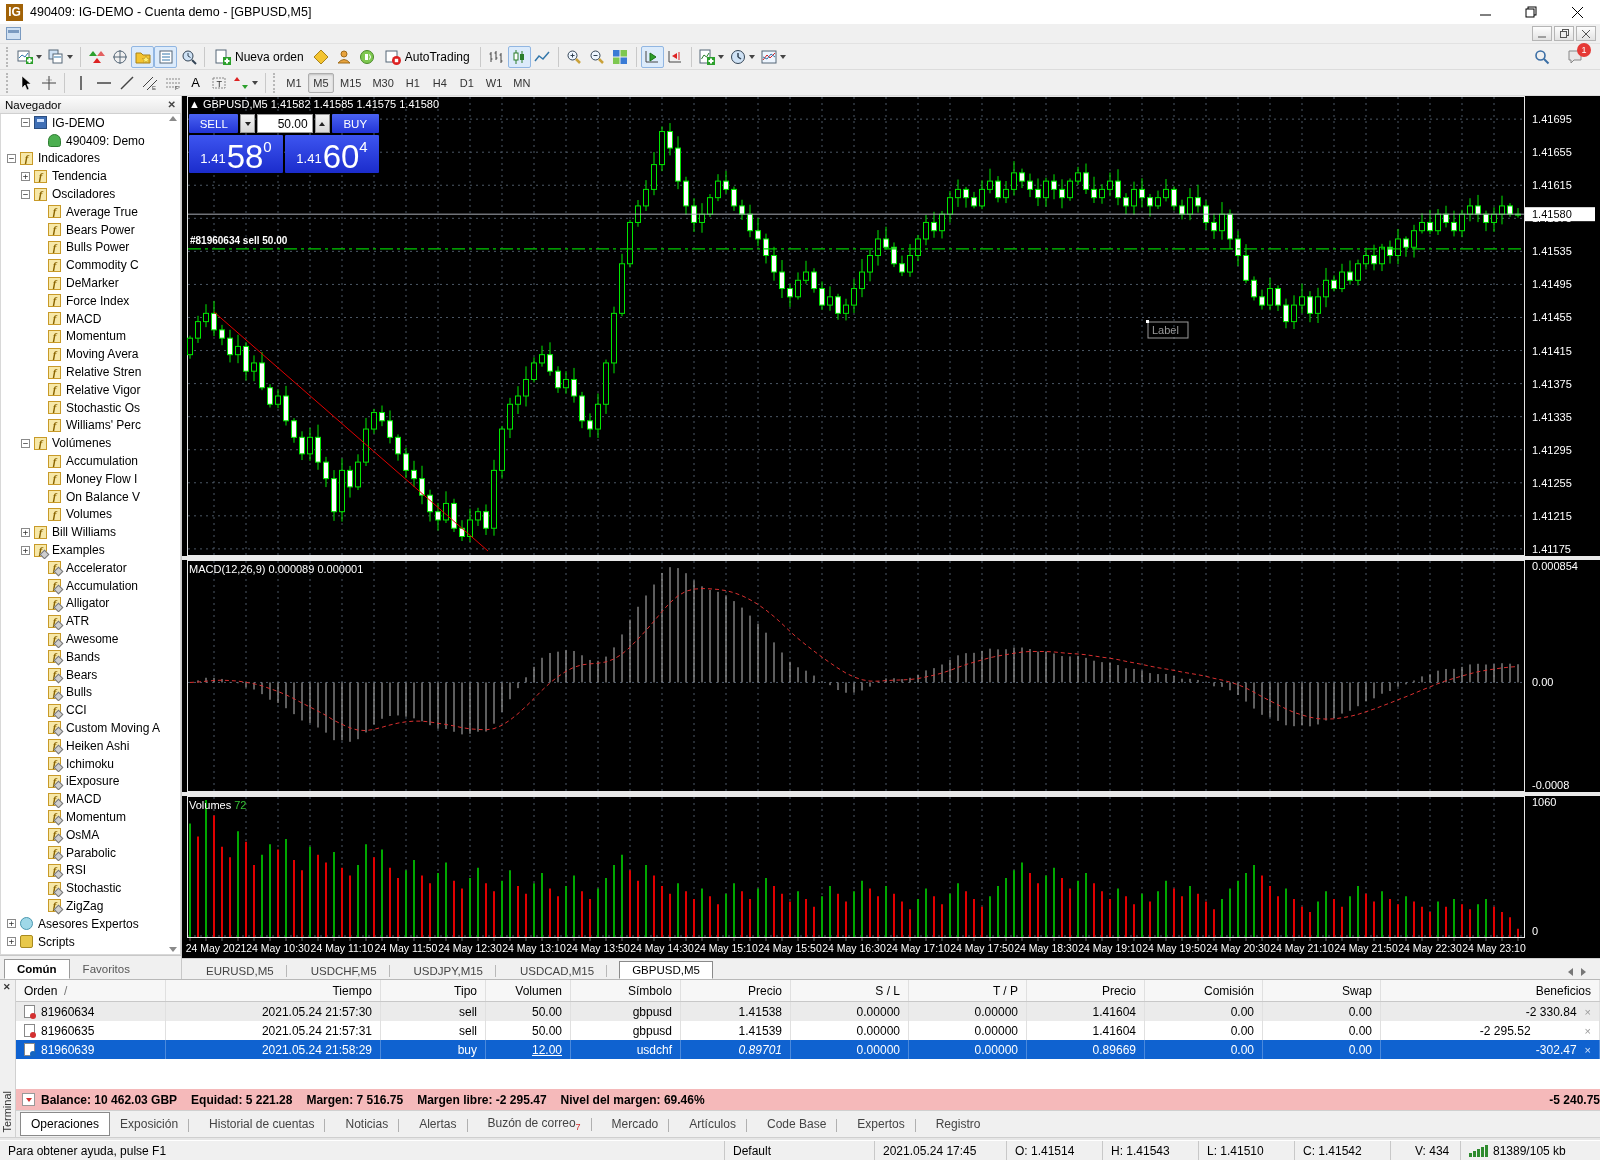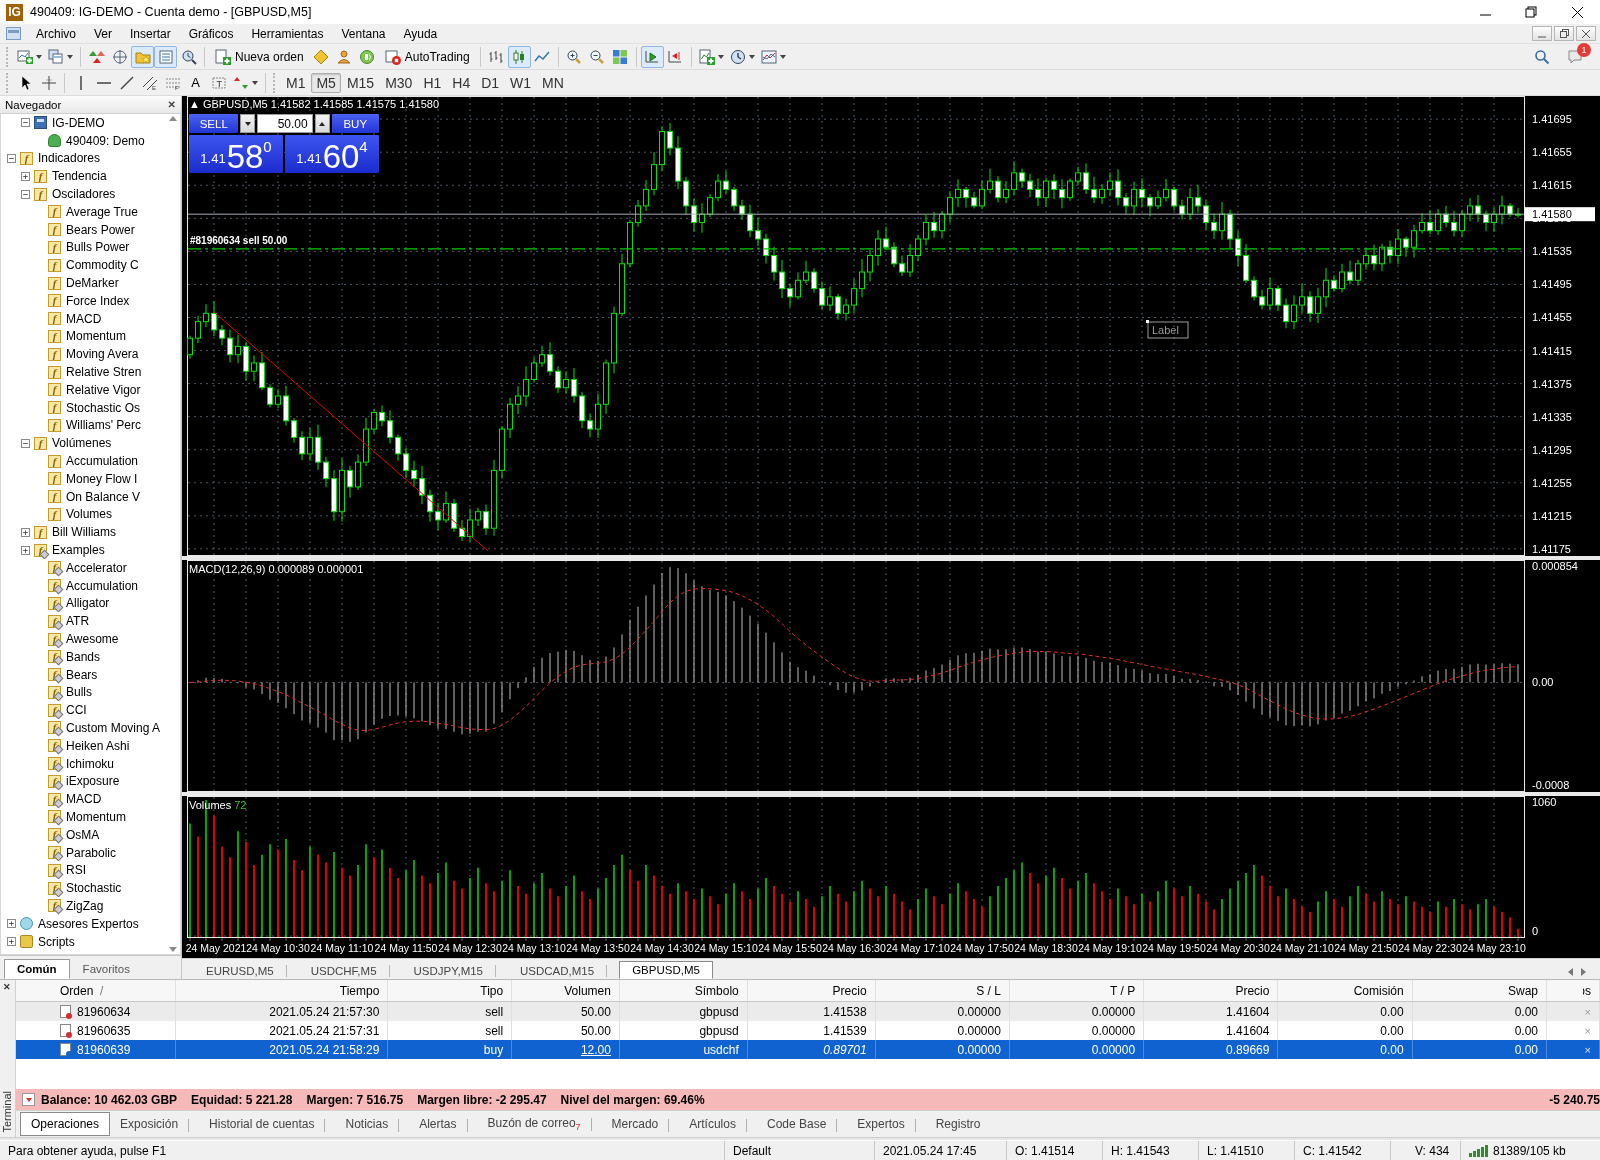--- a/index.html
+++ b/index.html
@@ -27,21 +27,21 @@
   
   .toolbar{height:26px;background:#f0f0f0;display:flex;align-items:center;padding-left:3px;border-bottom:1px solid #dcdcdc;}
   .grip{width:5px;height:20px;border-left:2px dotted #b8b8b8;margin:0 3px;}
   .tbtn{height:22px;min-width:23px;padding:0 2px;display:flex;align-items:center;justify-content:center;
         border:1px solid transparent;border-radius:2px;position:relative;}
   .tbtn.pressed{background:#dcebfb;border-color:#91b6e2;}
   .tbtn.labeled{padding:0 5px;gap:4px;font-size:12px;}
   .tsep{width:1px;height:20px;background:#c9c9c9;margin:0 4px;}
   .drop{width:0;height:0;border-left:3px solid transparent;border-right:3px solid transparent;border-top:4px solid #444;margin-left:3px;}
   .tf-btn{height:20px;min-width:26px;padding:0 4px;display:flex;align-items:center;justify-content:center;
-          font-size:14px;color:#333;border:1px solid transparent;border-radius:2px;}
+          font-size:11px;color:#333;border:1px solid transparent;border-radius:2px;}
   .tf-btn.active{background:#e9e9e9;border-color:#aeaeae;box-shadow:inset 0 1px 2px rgba(0,0,0,.18);}
   .tb-right{margin-left:auto;display:flex;align-items:center;gap:10px;padding-right:14px;}
   .badge{position:absolute;top:-4px;right:-6px;min-width:14px;height:14px;border-radius:7px;background:#e53935;color:#fff;
          font-size:9px;display:flex;align-items:center;justify-content:center;padding:0 3px;}
 
   
   .main{display:flex;height:883px;}
   .navigator{width:182px;flex:none;display:flex;flex-direction:column;border-right:1px solid #c8c8c8;background:#f0f0f0;}
   .nav-head{height:18px;display:flex;align-items:center;padding:0 5px;background:linear-gradient(#fcfcfc,#e8e8e8);
             border-bottom:1px solid #d0d0d0;font-size:11.5px;}
@@ -98,21 +98,21 @@
   .arr-r{width:0;height:0;border-top:4px solid transparent;border-bottom:4px solid transparent;border-left:5px solid #777;}
 
   
   .terminal{height:158px;display:flex;background:#fff;border-top:1px solid #b8b8b8;}
   .term-gutter{width:16px;flex:none;background:#f0f0f0;border-right:1px solid #d0d0d0;position:relative;}
   .term-close{position:absolute;top:2px;left:3px;font-size:9px;font-weight:bold;color:#333;}
   .term-side{position:absolute;bottom:4px;left:1px;writing-mode:vertical-rl;transform:rotate(180deg);font-size:11px;color:#333;}
   .term-body{flex:1;display:flex;flex-direction:column;overflow:hidden;}
   .trow{display:flex;align-items:center;height:19px;flex:none;}
   .thead{height:22px;background:#f7f7f7;border-bottom:1px solid #c8c8c8;font-size:12px;}
-  .tcell{padding:0 8px;white-space:nowrap;overflow:hidden;border-right:1px solid #e0e0e0;height:100%;display:flex;align-items:center;margin-left:36px;}
+  .tcell{padding:0 8px;white-space:nowrap;overflow:hidden;border-right:1px solid #e0e0e0;height:100%;display:flex;align-items:center;}
   .num{justify-content:flex-end;}
   .trow.r0{background:#ebebeb;}
   .trow.r1{background:#fff;}
   .trow.sel{background:#0f62d0;color:#fff;}
   .trow.sel .tcell{border-right-color:rgba(255,255,255,.25);}
   .ordicon{width:11px;height:13px;background:#fff;border:1px solid #888;position:relative;margin-right:6px;flex:none;}
   .ordicon:after{content:"";position:absolute;right:-2px;bottom:-2px;width:6px;height:6px;border-radius:50%;}
   .ordicon.sell:after{background:#d32f2f;}
   .ordicon.buy:after{background:#1565c0;}
   .bx{color:#9a9a9a;margin-left:8px;font-size:11px;}
@@ -162,29 +162,20 @@
             <line x1="0" y1="0" x2="11" y2="11" stroke="#000"></line>
             <line x1="11" y1="0" x2="0" y2="11" stroke="#000"></line>
           </svg>
         </div>
     </div>
   </div>
 
   <div class="menubar">
     <div class="mdoc">
         <i style="margin:2px 1px 0"></i>
-      </div>
-    <div id="menu-items" style="display:flex;">
-        <div class="menu-item">Archivo</div>
-        <div class="menu-item">Ver</div>
-        <div class="menu-item">Insertar</div>
-        <div class="menu-item">Gráficos</div>
-        <div class="menu-item">Herramientas</div>
-        <div class="menu-item">Ventana</div>
-        <div class="menu-item">Ayuda</div>
       </div>
     <div class="mdi-ctrls">
       <div class="mdi-btn">
           <svg width="8" height="8">
             <line x1="0" y1="7" x2="8" y2="7" stroke="#555"></line>
           </svg>
         </div>
       <div class="mdi-btn">
           <svg width="9" height="9">
             <rect x="2.5" y="0.5" width="6" height="6" fill="none" stroke="#555"></rect>

